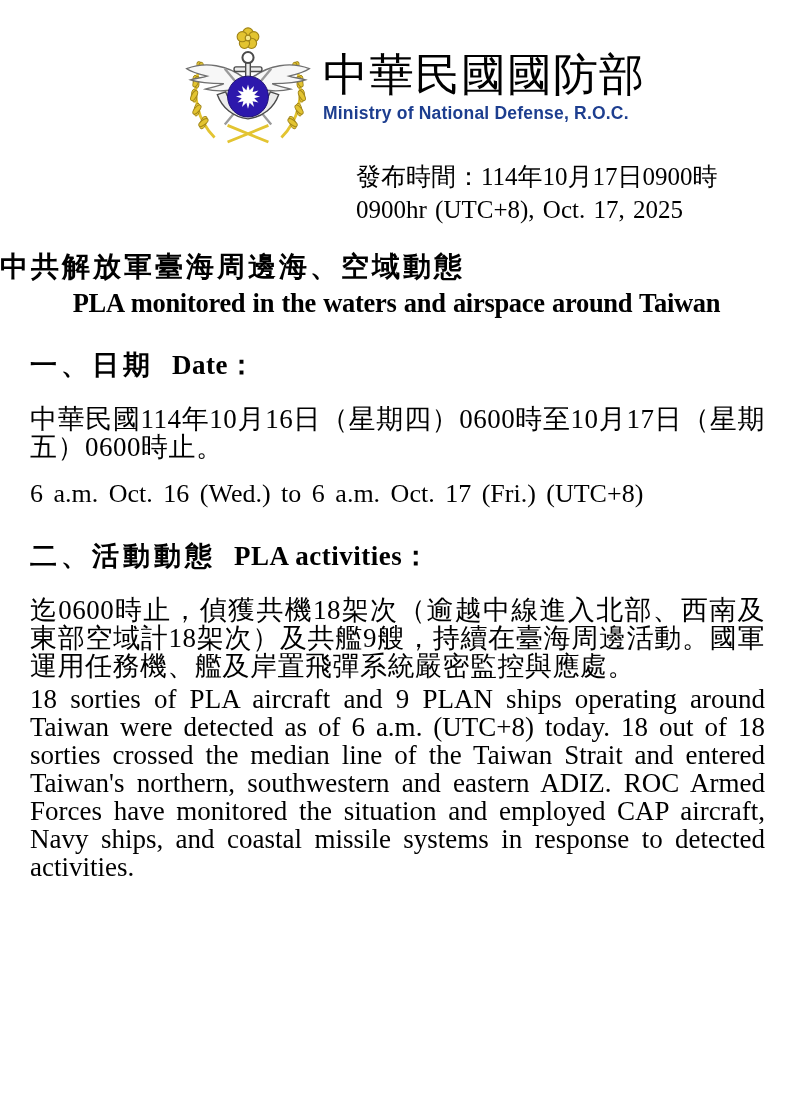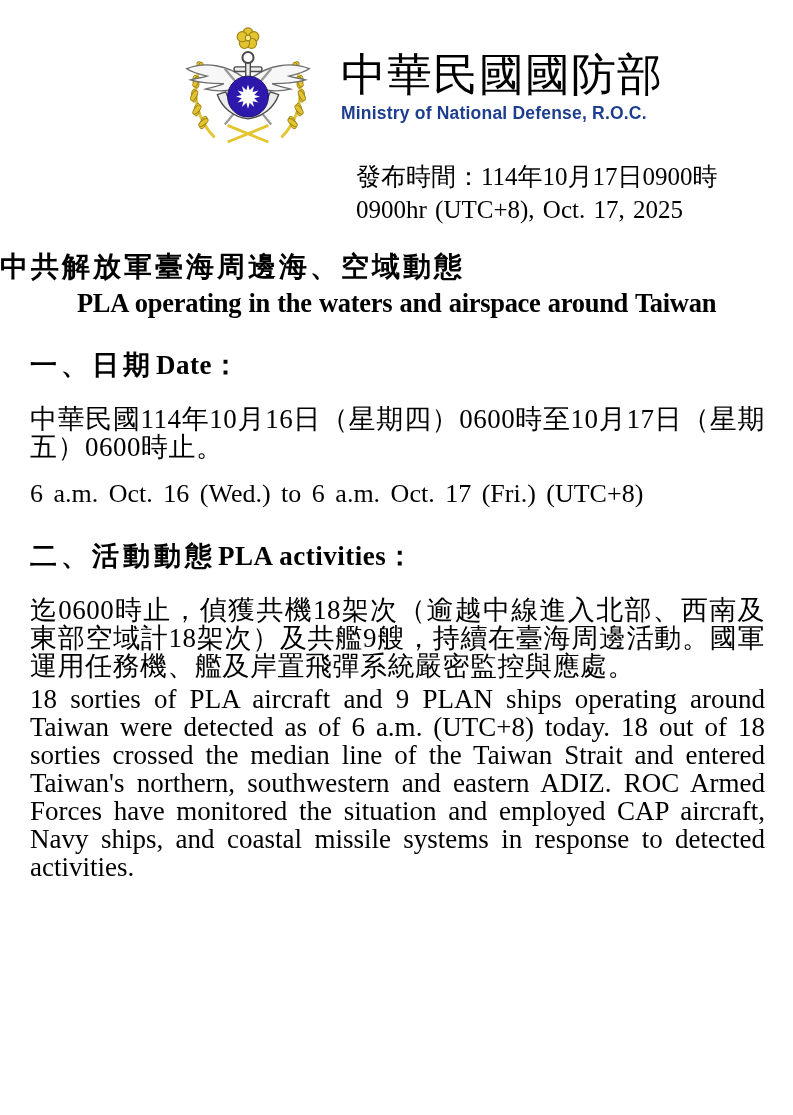--- a/index.html
+++ b/index.html
@@ -5,42 +5,42 @@
   html,body { margin:0; padding:0; background:#fff; }
   .page {
     position:relative;
     width:793px; height:1115px;
     background:var(--background, #fff);
     color:var(--text, #000);
     font-family:"Liberation Serif","DejaVu Serif",serif;
     overflow:hidden;
   }
   
-  .masthead { display:flex; align-items:flex-start; padding:24px 0 0 183px; gap:28px; }
+  .masthead { display:flex; align-items:flex-start; padding:24px 0 0 183px; gap:10px; }
   .emblem svg { width:130px; height:121px; display:block; }
   .org-names { padding-top:27px; }
   .org-zh { font-size:45px; line-height:1.08; letter-spacing:1px; white-space:nowrap; }
   .org-en {
     margin-top:3px;
     font-family:"Liberation Sans","DejaVu Sans",sans-serif;
     font-weight:bold; font-size:17.5px; letter-spacing:0.2px;
     color:var(--org-en-text, #1d3e8f);
     white-space:nowrap;
   }
   
   .release-time { margin:15px 0 0 356px; font-size:25px; line-height:33px; }
   .release-time .en { word-spacing:2px; }
   
   .title-zh { margin:22px 0 0; font-size:28px; font-weight:bold; letter-spacing:3px; }
   .title-en { margin:2px 0 0; text-align:center; font-size:26.5px; font-weight:bold; letter-spacing:-0.3px; word-spacing:1px; }
   
   .content { padding:0 28px 0 30px; }
   .sec-heading { margin:28px 0 0; font-size:27px; font-weight:bold; }
   .sec-heading .h-zh { letter-spacing:4px; }
-  .sec-heading .h-en { letter-spacing:0.5px; margin-left:2px; }
+  .sec-heading .h-en { letter-spacing:0.5px; margin-left:18px; }
   .body-zh { margin:22px 0 0; font-size:27px; line-height:28px; text-align:justify; letter-spacing:0.5px; }
   .body-en { margin:16px 0 0; font-size:26px; line-height:33px; word-spacing:4px; }
   .body-en.para { font-size:27px; line-height:28px; text-align:justify; word-spacing:2px; margin-top:5px; }
 </style>
 </head>
 <body>
 
 <div class="page">
 
   <header class="masthead">
@@ -113,21 +113,21 @@
       <div class="org-en">Ministry of National Defense, R.O.C.</div>
     </div>
   </header>
 
   <div class="release-time">
     <div class="zh">發布時間：114年10月17日0900時</div>
     <div class="en">0900hr (UTC+8), Oct. 17, 2025</div>
   </div>
 
   <h1 class="title-zh">中共解放軍臺海周邊海、空域動態</h1>
-  <h2 class="title-en">PLA operating in the waters and airspace around Taiwan</h2>
+  <h2 class="title-en">PLA monitored in the waters and airspace around Taiwan</h2>
 
   <div class="content">
 
     <section>
       <h3 class="sec-heading"><span class="h-zh">一、日期</span><span class="h-en">Date：</span></h3>
       <p class="body-zh">中華民國114年10月16日（星期四）0600時至10月17日（星期五）0600時止。</p>
       <p class="body-en">6 a.m. Oct. 16 (Wed.) to 6 a.m. Oct. 17 (Fri.) (UTC+8)</p>
     </section>
 
     <section>

